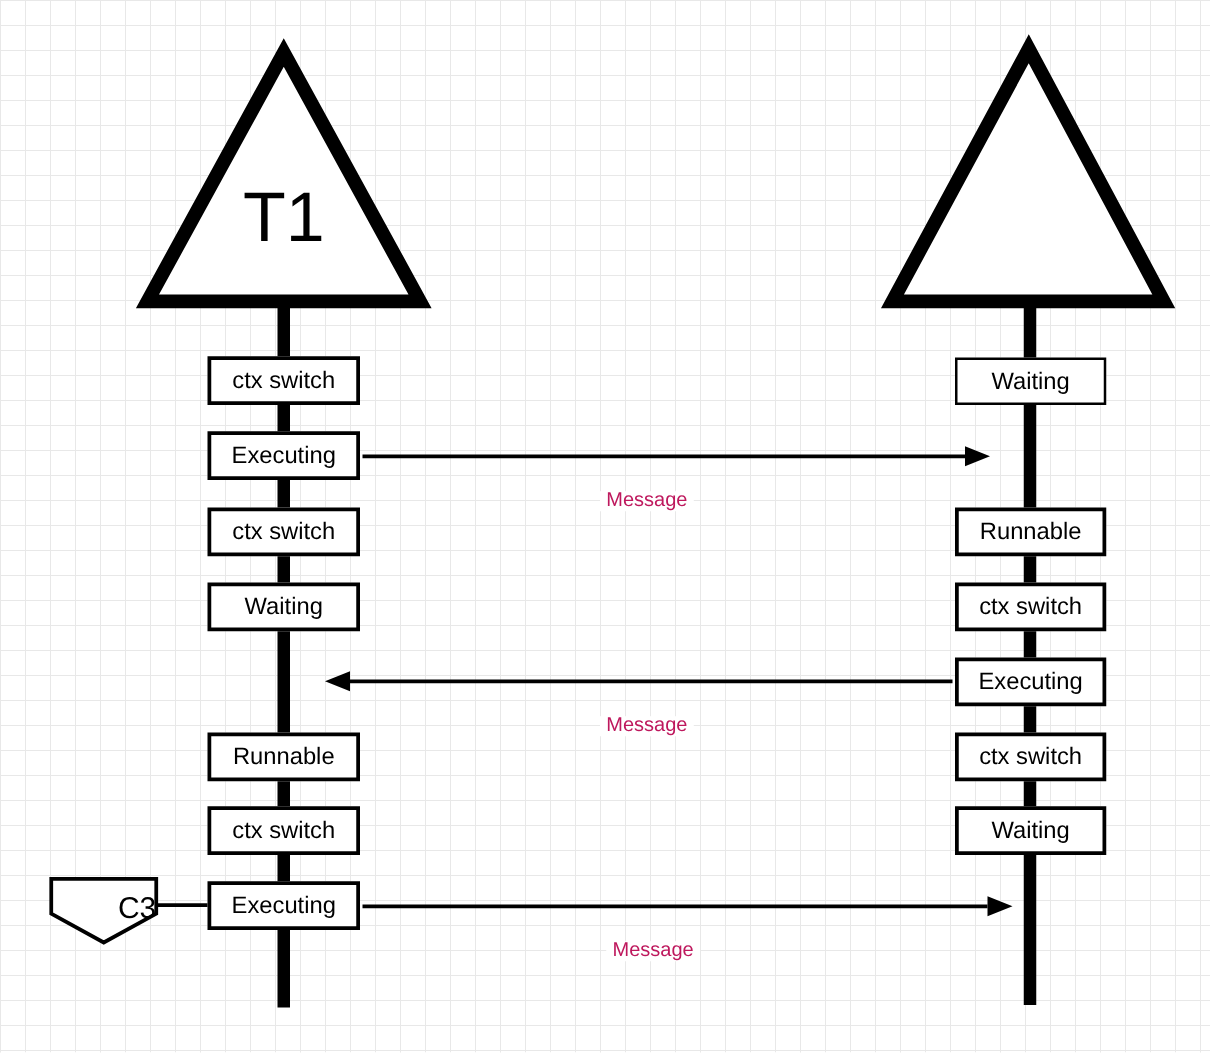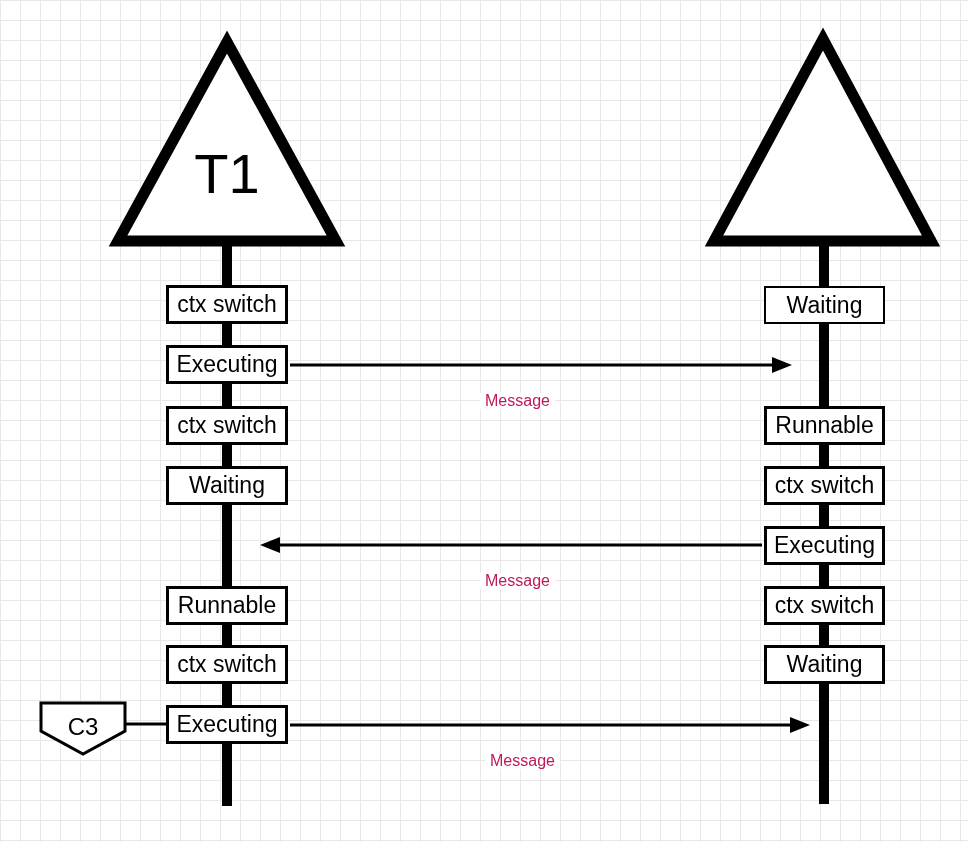--- a/index.html
+++ b/index.html
@@ -32,21 +32,21 @@
   }
   .state-box {
     position: absolute;
     box-sizing: border-box;
     background: #ffffff;
     border: 3px solid #000000;
     display: flex;
     align-items: center;
     justify-content: center;
     font-family: "Liberation Sans", sans-serif;
-    font-size: 23px;
+    font-size: 19px;
     color: #000000;
     line-height: 1;
     white-space: nowrap;
   }
   .state-box.thin {
     border-width: 2px;
   }
   .actor-label {
     position: absolute;
     font-family: "Liberation Sans", sans-serif;
@@ -67,21 +67,21 @@
     white-space: nowrap;
     margin-top: 40px;
   }
   .tag-label {
     position: absolute;
     font-family: "Liberation Sans", sans-serif;
     font-size: 24px;
     color: #000000;
     line-height: 1;
     white-space: nowrap;
-    text-align: center;
+    text-align: right;
   }
 </style>
 </head>
 <body>
 
 <div id="canvas">
 
   <svg id="svg-layer" viewBox="0 0 968 842" xmlns="http://www.w3.org/2000/svg">
 
     <g>

